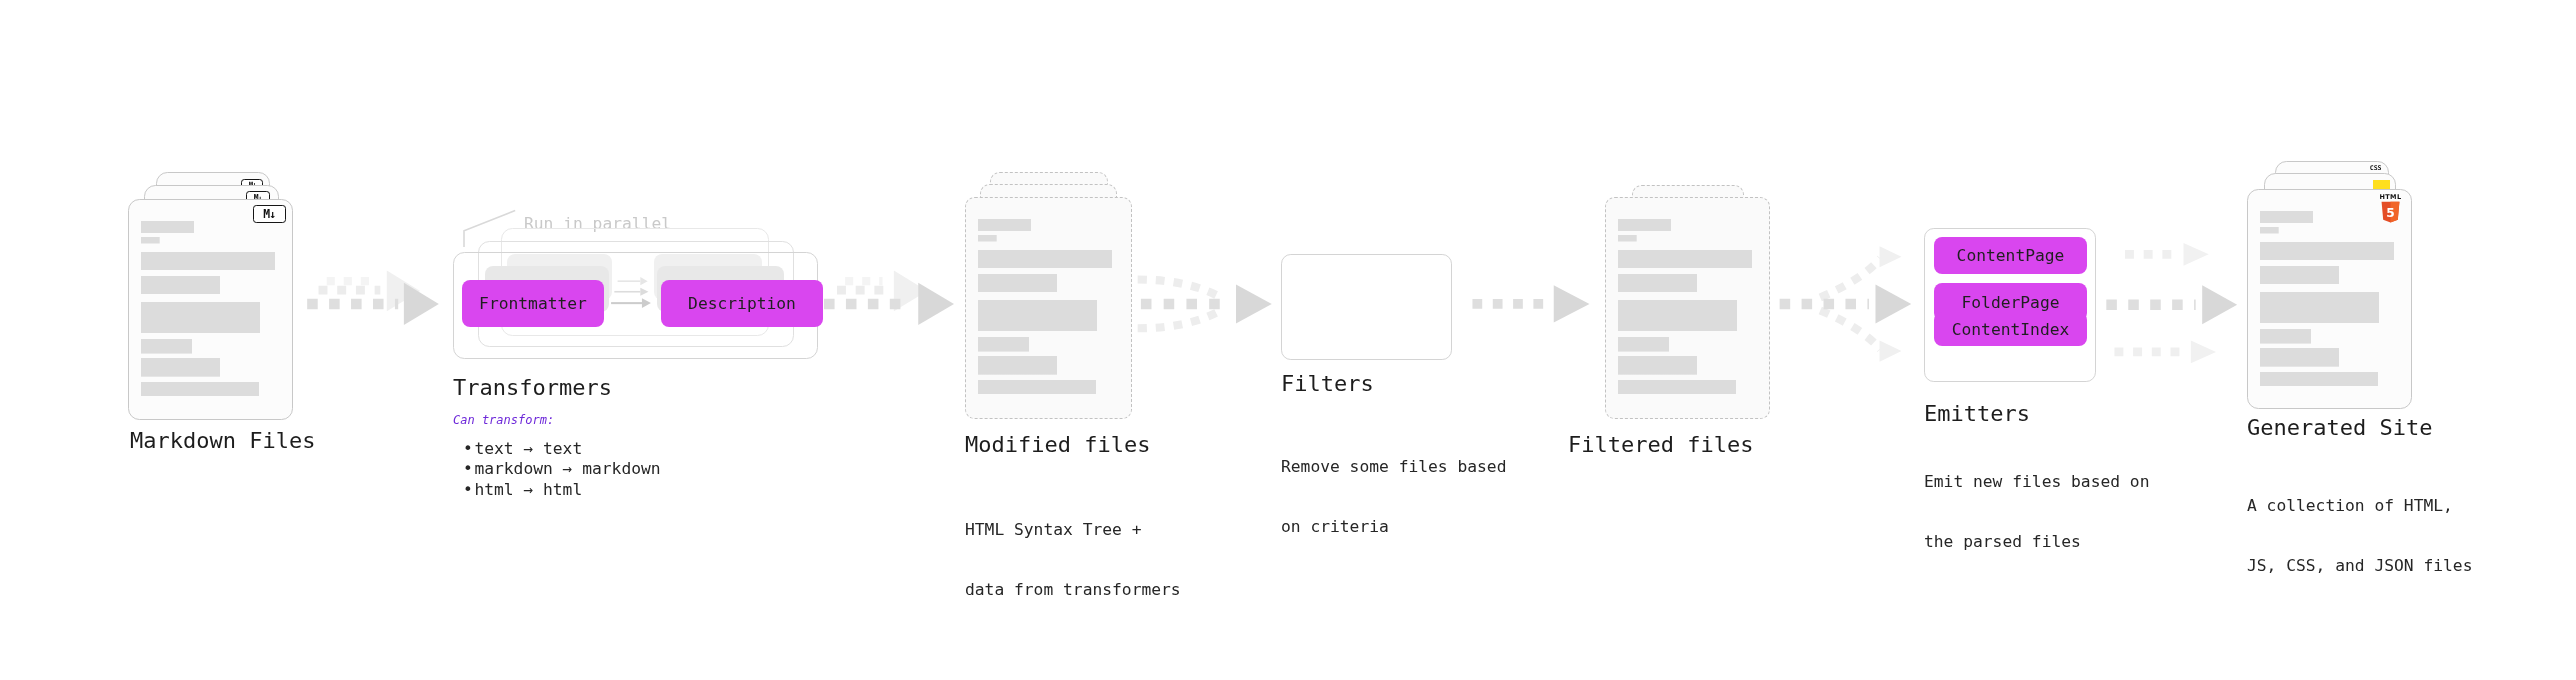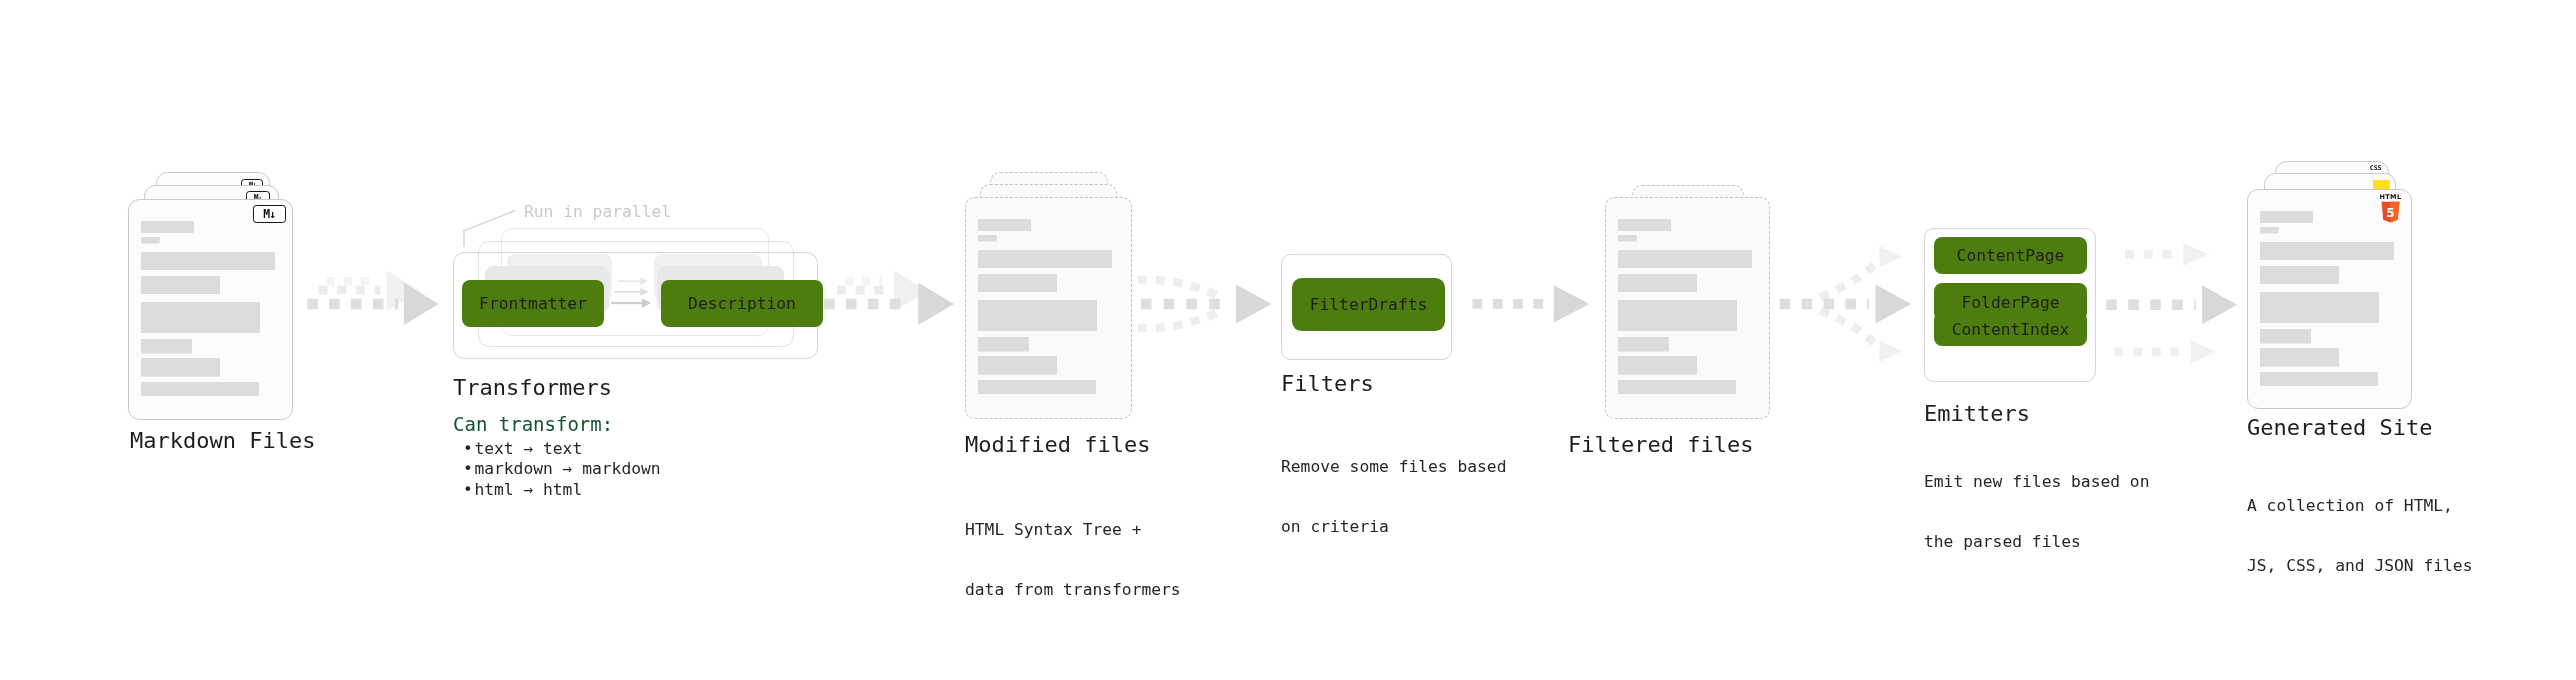--- a/index.html
+++ b/index.html
@@ -22,34 +22,34 @@
       linear-gradient(#dcdcdc,#dcdcdc),linear-gradient(#dcdcdc,#dcdcdc);
     background-size:53px 12.2px,18.7px 6.5px,134px 18px,79px 18px,119px 31px,51px 14.6px,79px 18.7px,118px 14px;
     background-position:12.2px 21px,12.2px 37px,12.2px 52px,12.2px 76px,12.2px 102px,12.2px 139px,12.2px 158px,12.2px 182px;}
 
   .md-badge{position:absolute;box-sizing:border-box;border:1.6px solid #161616;border-radius:3.3px;
             background:#fff;color:#111;font-weight:bold;display:flex;align-items:center;
             justify-content:center;letter-spacing:-0.8px;}
 
   
   .tc{position:absolute;box-sizing:border-box;border:1.6px solid #d4d4d4;border-radius:11.4px;background:transparent;}
-  .gbox{position:absolute;border-radius:8.1px;background:#4d7c0f;display:flex;align-items:center;
+  .gbox{position:absolute;border-radius:8.1px;background:#d946ef;display:flex;align-items:center;
         justify-content:center;font-size:16.3px;color:#1f1f1f;white-space:pre;}
   .ghost{background:#e8e8e8;}
   .ghost2{background:#f0f0f0;}
 
   .panel{position:absolute;box-sizing:border-box;border:1.6px solid #d4d4d4;border-radius:9.8px;background:#fff;}
 
   .stage-title{position:absolute;font-size:22px;color:#1d1d1d;white-space:pre;}
   .stage-caption{position:absolute;font-size:16.3px;line-height:20.3px;color:#262626;white-space:pre;}
-  .note-heading{position:absolute;font-size:19px;color:#14532d;white-space:pre;}
+  .note-heading{position:absolute;font-size:12px;color:#6d28d9;white-space:pre;font-style:italic;}
   .bullets{position:absolute;font-size:16.3px;line-height:20.3px;color:#262626;}
   .bullet-line{display:flex;}
   .bullet-dot{width:11.4px;flex:none;}
-  .parallel-note{position:absolute;font-size:16.3px;color:#c9c9c9;white-space:pre;}
+  .parallel-note{position:absolute;font-size:16.3px;color:#c9c9c9;white-space:pre;margin-top:12px;}
 
   .js-badge{position:absolute;}
   .css-badge{position:absolute;text-align:right;}
   .css-badge .css-word{font-size:6.5px;line-height:6.5px;font-weight:bold;color:#111;letter-spacing:0;}
   .css-badge .css-bar{height:2.4px;margin-top:0.8px;border-radius:0.8px;}
 </style>
 </head>
 <body>
 
 <div class="canvas">
@@ -164,21 +164,20 @@
   <div class="card dashed" style="left:965px;top:197px;width:167px;height:222px">
     <div class="skeleton"></div>
   </div>
   <div class="stage-title" style="left:965px;top:432px">Modified files</div>
   <div class="stage-caption" style="left:965px;top:479px">
     <div>HTML Syntax Tree +</div>
     <div>data from transformers</div>
   </div>
 
   <div class="panel" style="left:1281px;top:254px;width:171px;height:106px"></div>
-  <div class="gbox" style="left:1292px;top:278px;width:153px;height:53px;border-radius:9.8px">FilterDrafts</div>
   <div class="stage-title" style="left:1281px;top:371px">Filters</div>
   <div class="stage-caption" style="left:1281px;top:416px">
     <div>Remove some files based</div>
     <div>on criteria</div>
   </div>
 
   <div class="card dashed" style="left:1632px;top:185px;width:112px;height:219px"></div>
   <div class="card dashed" style="left:1605px;top:197px;width:165px;height:222px">
     <div class="skeleton"></div>
   </div>

